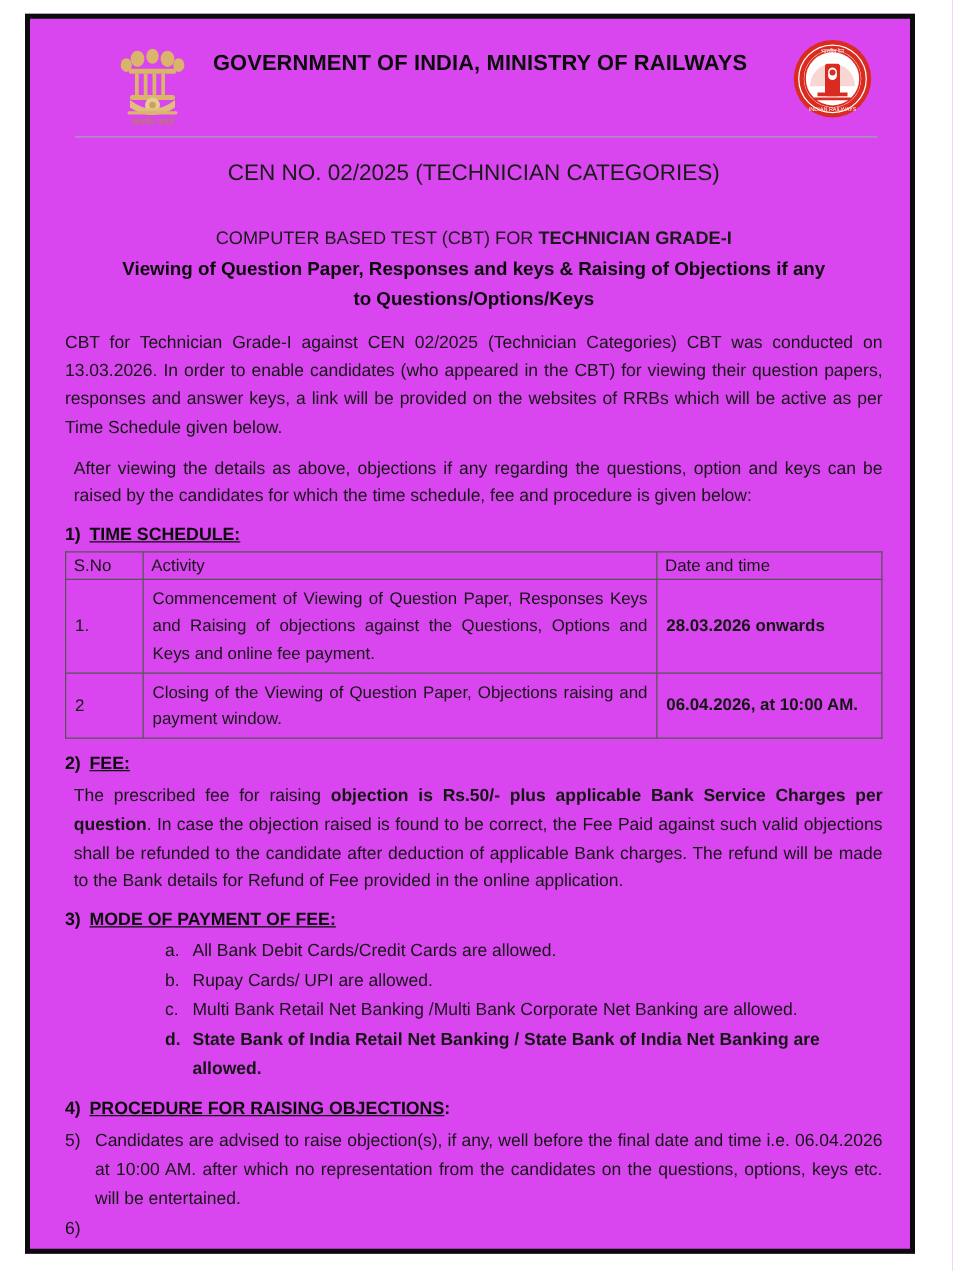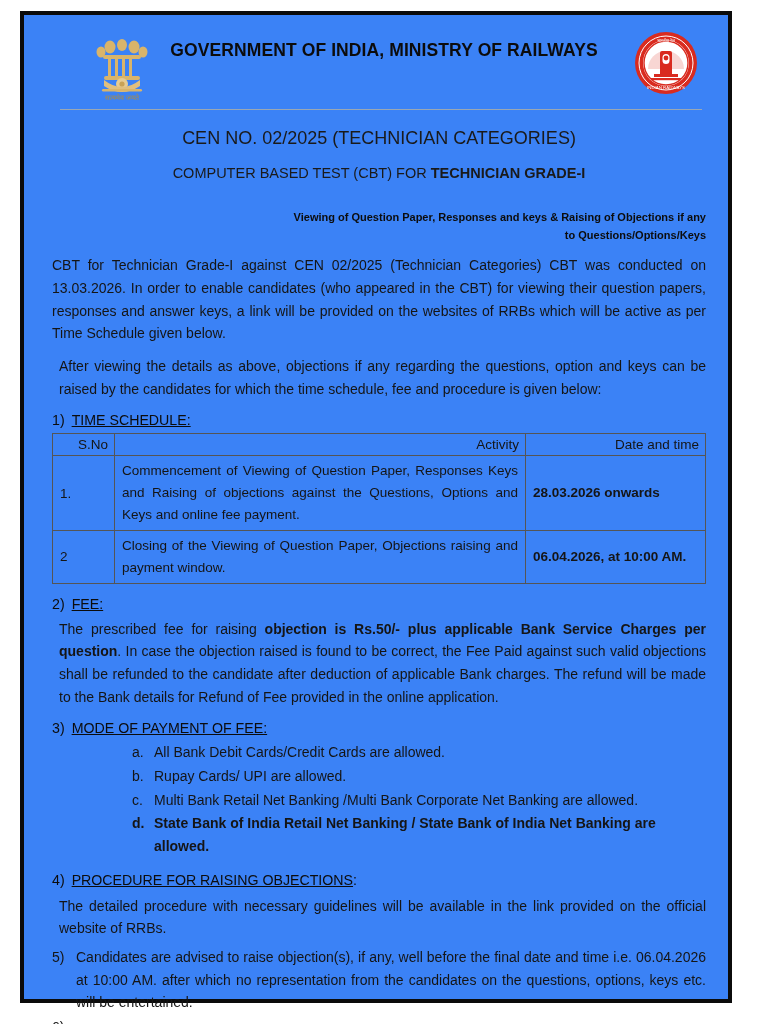--- a/index.html
+++ b/index.html
@@ -16,21 +16,21 @@
     overflow: hidden;
   }
 
   .page {
     position: absolute;
     left: 20px;
     top: 11px;
     width: 712px;
     height: 992px;
     border: 4px solid #0b0b0b;
-    background: #3b82f6;
+    background: #d946ef;
     box-sizing: border-box;
   }
 
   .page-inner {
     position: absolute;
     left: 0; top: 0; right: 0; bottom: 0;
     padding: 10px 22px 0 28px;
     box-sizing: border-box;
   }
 
@@ -73,48 +73,48 @@
   
   .cen-line {
     text-align: center;
     font-size: 18px;
     margin-top: 18px;
     color: #1a1a1a;
   }
   .cbt-line {
     text-align: center;
     font-size: 14.5px;
-    margin-top: 16px;
+    margin-top: 34px;
     color: #1a1a1a;
   }
   .cbt-line b { font-weight: bold; }
   .subject {
-    text-align: right;
-    font-size: 11px;
+    text-align: center;
+    font-size: 15px;
     font-weight: bold;
-    margin-top: 28px;
+    margin-top: 5px;
     line-height: 1.6;
     color: #0c0c0c;
   }
 
   
   .para {
     font-size: 14px;
     line-height: 1.62;
     text-align: justify;
     margin-top: 10px;
     color: #151515;
   }
   .para.indent { padding-left: 7px; }
   .para b { font-weight: bold; }
 
   
   .sec-head {
     font-size: 14.2px;
-    font-weight: normal;
+    font-weight: bold;
     margin-top: 12px;
     color: #0c0c0c;
   }
   .sec-head .num { margin-right: 7px; }
   .sec-head .u { text-decoration: underline; }
 
   
   table.schedule {
     width: 100%;
     border-collapse: collapse;
@@ -124,21 +124,21 @@
   table.schedule th,
   table.schedule td {
     border: 1px solid #555555;
     padding: 4px 7px;
     font-size: 13.5px;
     vertical-align: middle;
     color: #151515;
   }
   table.schedule th {
     font-weight: normal;
-    text-align: right;
+    text-align: left;
     padding: 3px 6px;
   }
   .col-sno { width: 62px; }
   .col-date { width: 180px; }
   td.sno { text-align: left; padding-left: 10px; }
   td.activity {
     text-align: justify;
     line-height: 1.62;
   }
   td.date {
@@ -293,21 +293,20 @@
         <span>Multi Bank Retail Net Banking /Multi Bank Corporate Net Banking are allowed.</span>
       </li>
       <li class="bold" style="position:relative;padding-left:22px">
         <span style="position:absolute;left:0">d.</span>
         <span>State Bank of India Retail Net Banking / State Bank of India Net Banking are allowed.</span>
       </li>
     </ol>
 
     <div class="sec-head" style="margin-top:14px"><span class="num">4)</span><span class="u">PROCEDURE FOR RAISING OBJECTIONS</span><span>:</span></div>
 
-    <div class="para indent" style="margin-top:7px">The detailed procedure with necessary guidelines will be available in the link provided on the official website of RRBs.</div>
 
     <div class="numpara">
       <span class="marker">5)</span>
       <span>Candidates are advised to raise objection(s), if any, well before the final date and time i.e. 06.04.2026 at 10:00 AM. after which no representation from the candidates on the questions, options, keys etc. will be entertained.</span>
     </div>
 
     <div class="numpara" style="margin-top:2px">
       <span class="marker">6)</span>
 
     </div>

